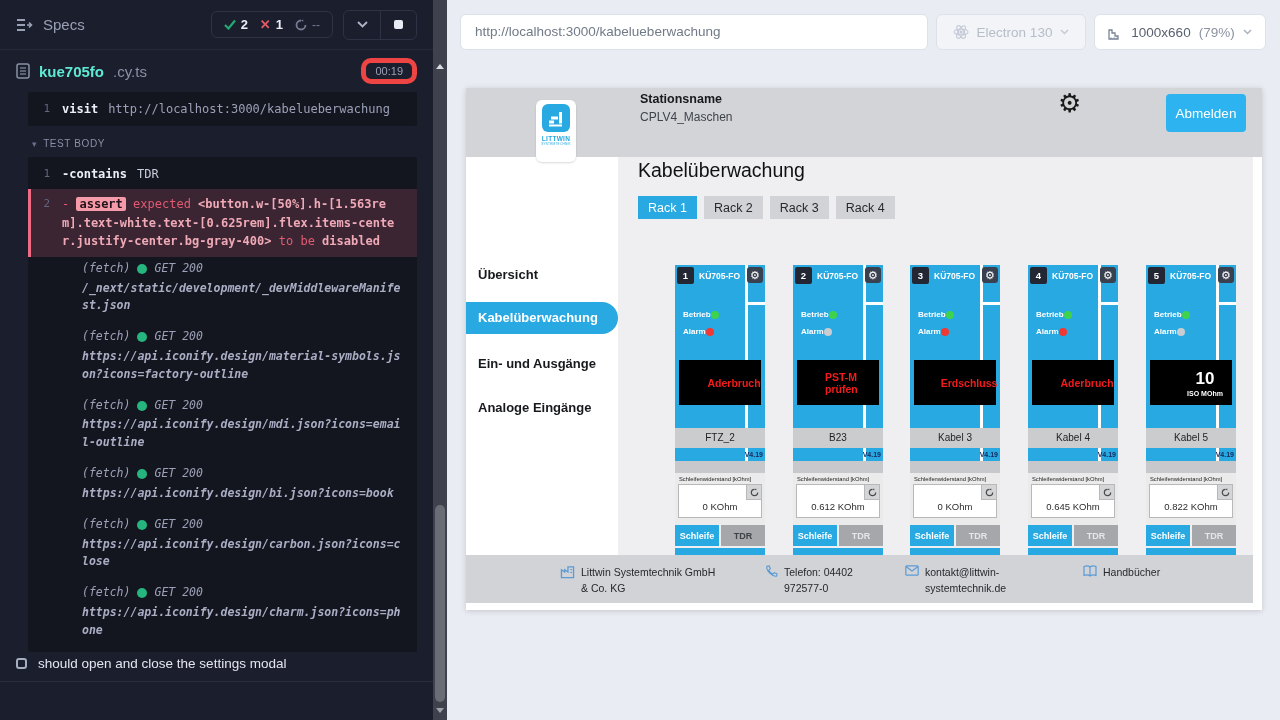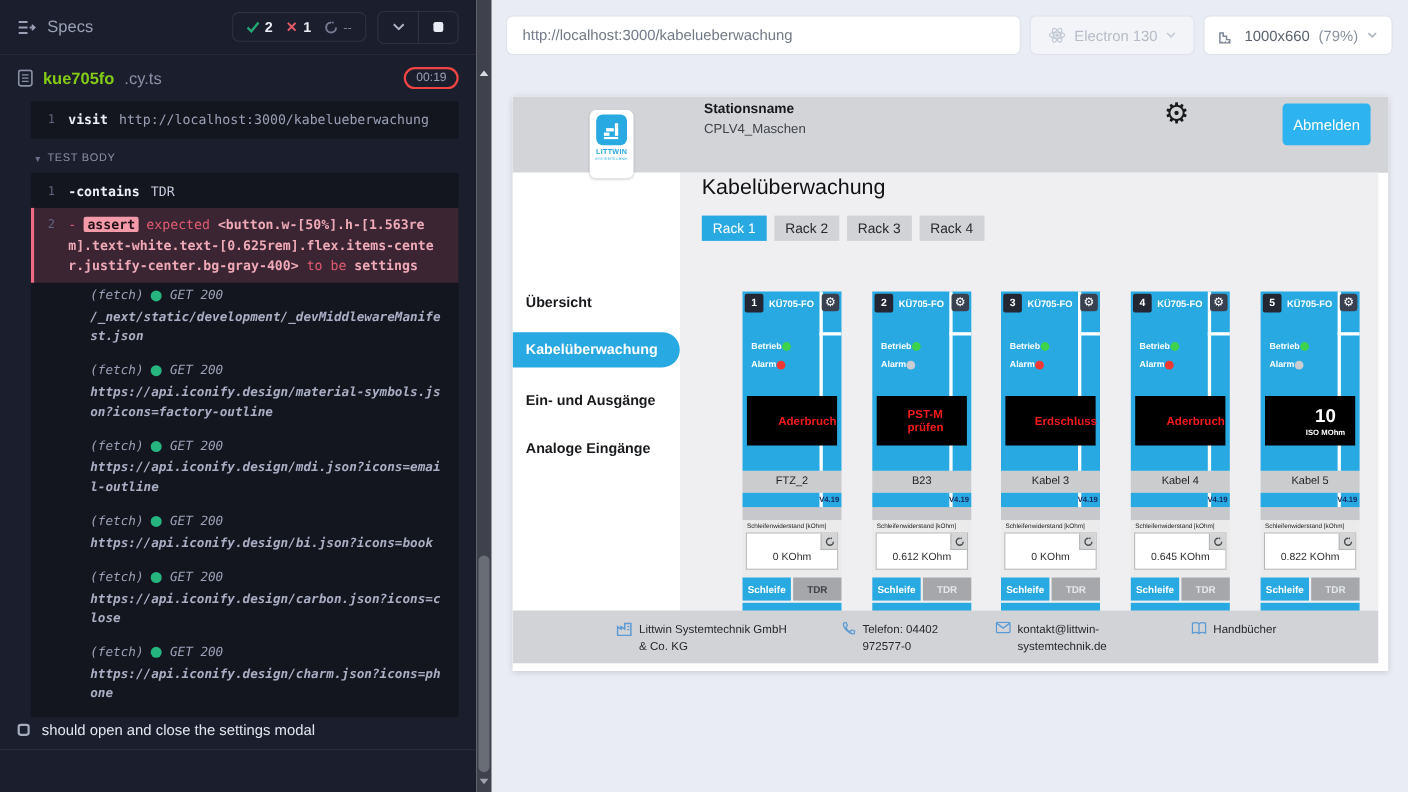--- a/index.html
+++ b/index.html
@@ -18,23 +18,23 @@
   .stat { display:flex; align-items:center; gap:5px; }
   .stat b { color:#eceef6; font-weight:bold; }
   .xmark { color:#e25a68; font-weight:bold; font-size:13px; }
   .pend-txt { color:#757b92; font-size:12px; }
   .seg { display:flex; border:1px solid #2e3244; border-radius:6px; overflow:hidden; }
   .seg-btn { width:36px; height:28px; display:flex; align-items:center; justify-content:center; cursor:pointer; }
   .seg-btn + .seg-btn { border-left:1px solid #2e3244; }
   .stop-square { width:9px; height:9px; background:#e9ecf5; border-radius:2px; display:block; }
 
   .spec-row { height:42px; padding:0 16px; display:flex; align-items:center; gap:9px; }
-  .spec-name { color:#84cc16; font-weight:bold; font-size:15px; }
+  .spec-name { color:#5eead4; font-weight:bold; font-size:15px; }
   .spec-ext { color:#8a90a5; font-size:15px; }
-  .spec-time { margin-left:auto; border:2px solid #ef4444; border-radius:10px;
+  .spec-time { margin-left:auto; border:5px solid #ef4444; border-radius:10px;
                padding:2px 9px; font-size:11px; color:#9aa0b5; }
 
   .cmd-area { margin-left:28px; width:389px; max-height:582px; overflow:hidden; }
   .block { background:#14161f; border-radius:2px; margin-bottom:12px; padding:2px 0; }
   .cmd-row { display:flex; font-family:"DejaVu Sans Mono", monospace; font-size:12px;
              padding:6px 8px 6px 0; line-height:1.5; }
   .lnum { width:34px; flex:none; text-align:right; padding-right:12px; color:#5f6680; font-size:11px; padding-top:1px; }
   .cmd-name { font-weight:bold; color:#eceef8; margin-right:10px; white-space:nowrap; }
   .cmd-arg { color:#9aa0b8; word-break:break-all; }
   .arg-lit { color:#c6cbdd; }
@@ -241,21 +241,21 @@
         <span class="cmd-arg arg-lit">TDR</span>
       </div>
       <div class="cmd-row failed">
         <span class="lnum">2</span>
         <div class="assert-content">
           <span class="dash">-</span>
           <span class="hl">assert</span>
           <span class="red">expected</span>
           <span class="sel">&lt;button.w-[50%].h-[1.563rem].text-white.text-[0.625rem].flex.items-center.justify-center.bg-gray-400&gt;</span>
           <span class="red">to be</span>
-          <span class="selb">settings</span>
+          <span class="selb">disabled</span>
         </div>
       </div>
 
       <div class="fetch">
         <div class="f-line1">
             <span>(fetch)</span>
             <span class="dot"></span>
             <span>GET 200</span>
           </div>
         <div class="f-url">/_next/static/development/_devMiddlewareManifest.json</div>

